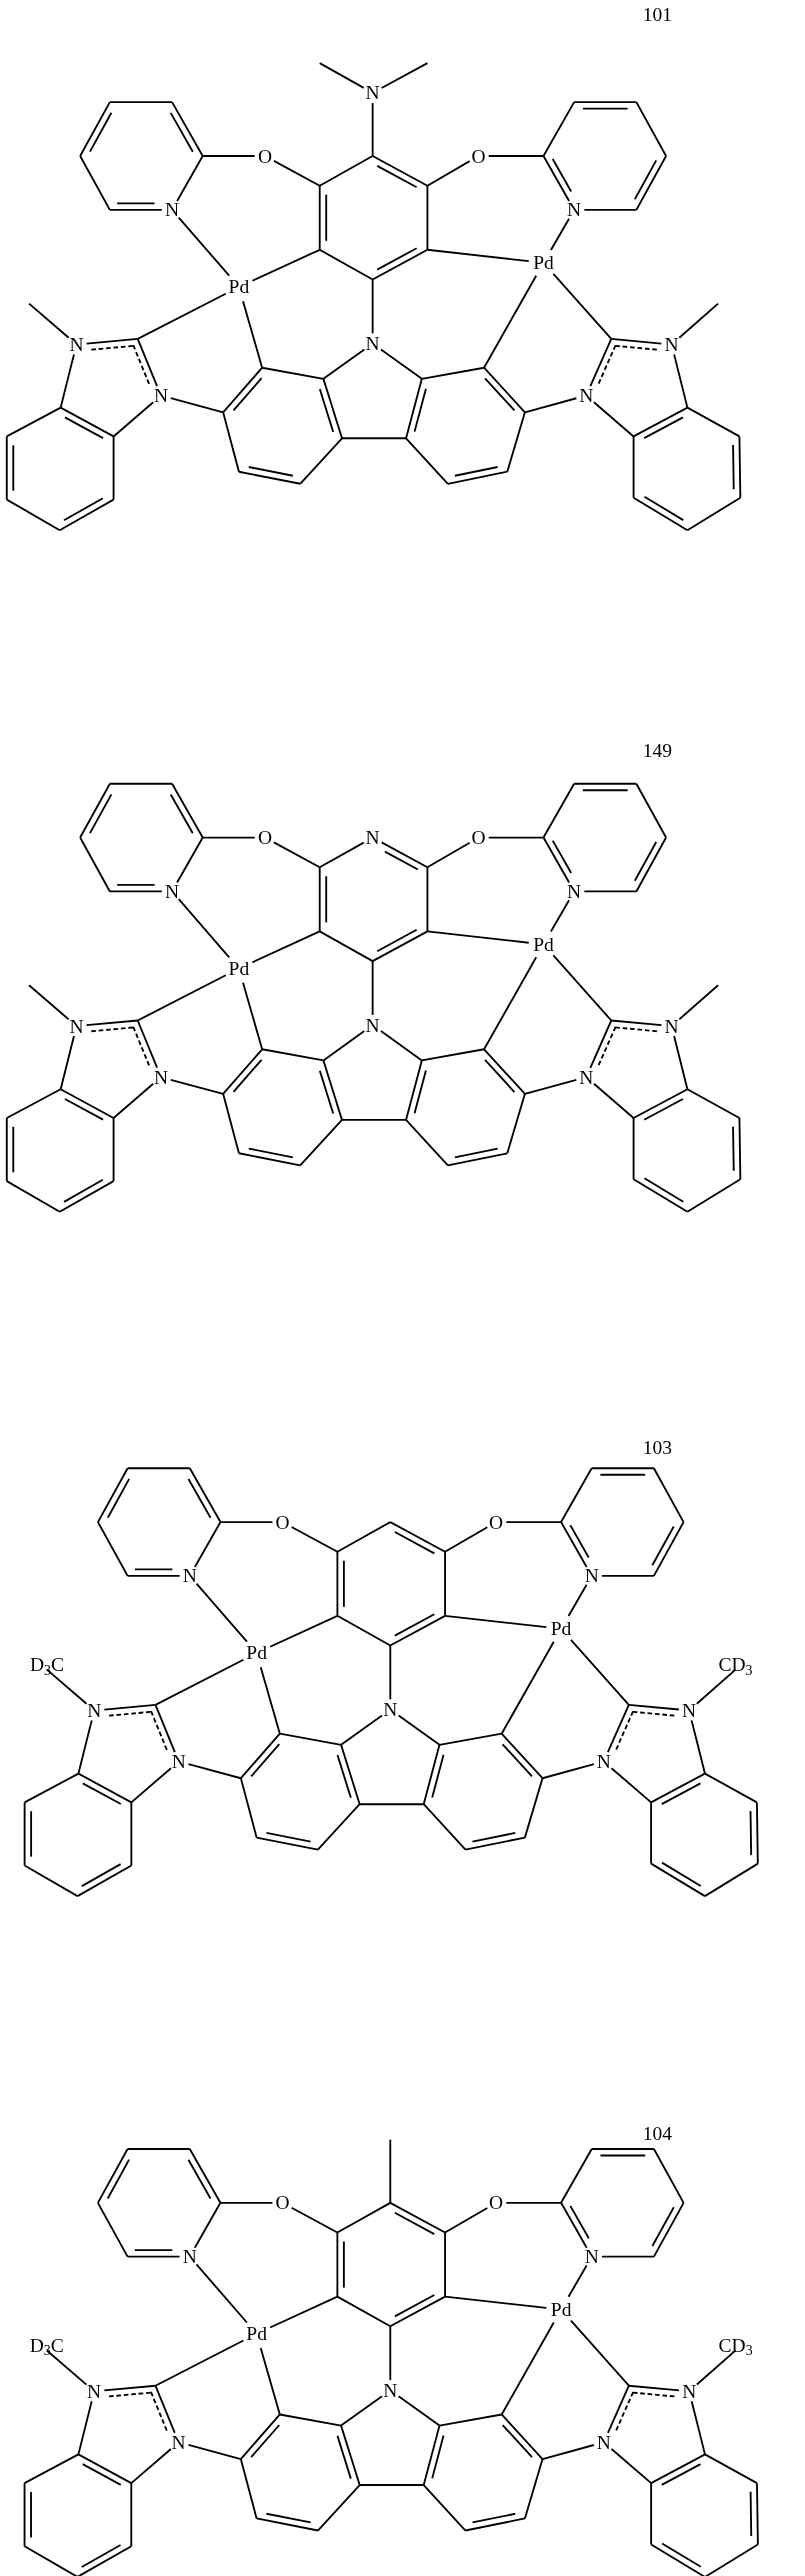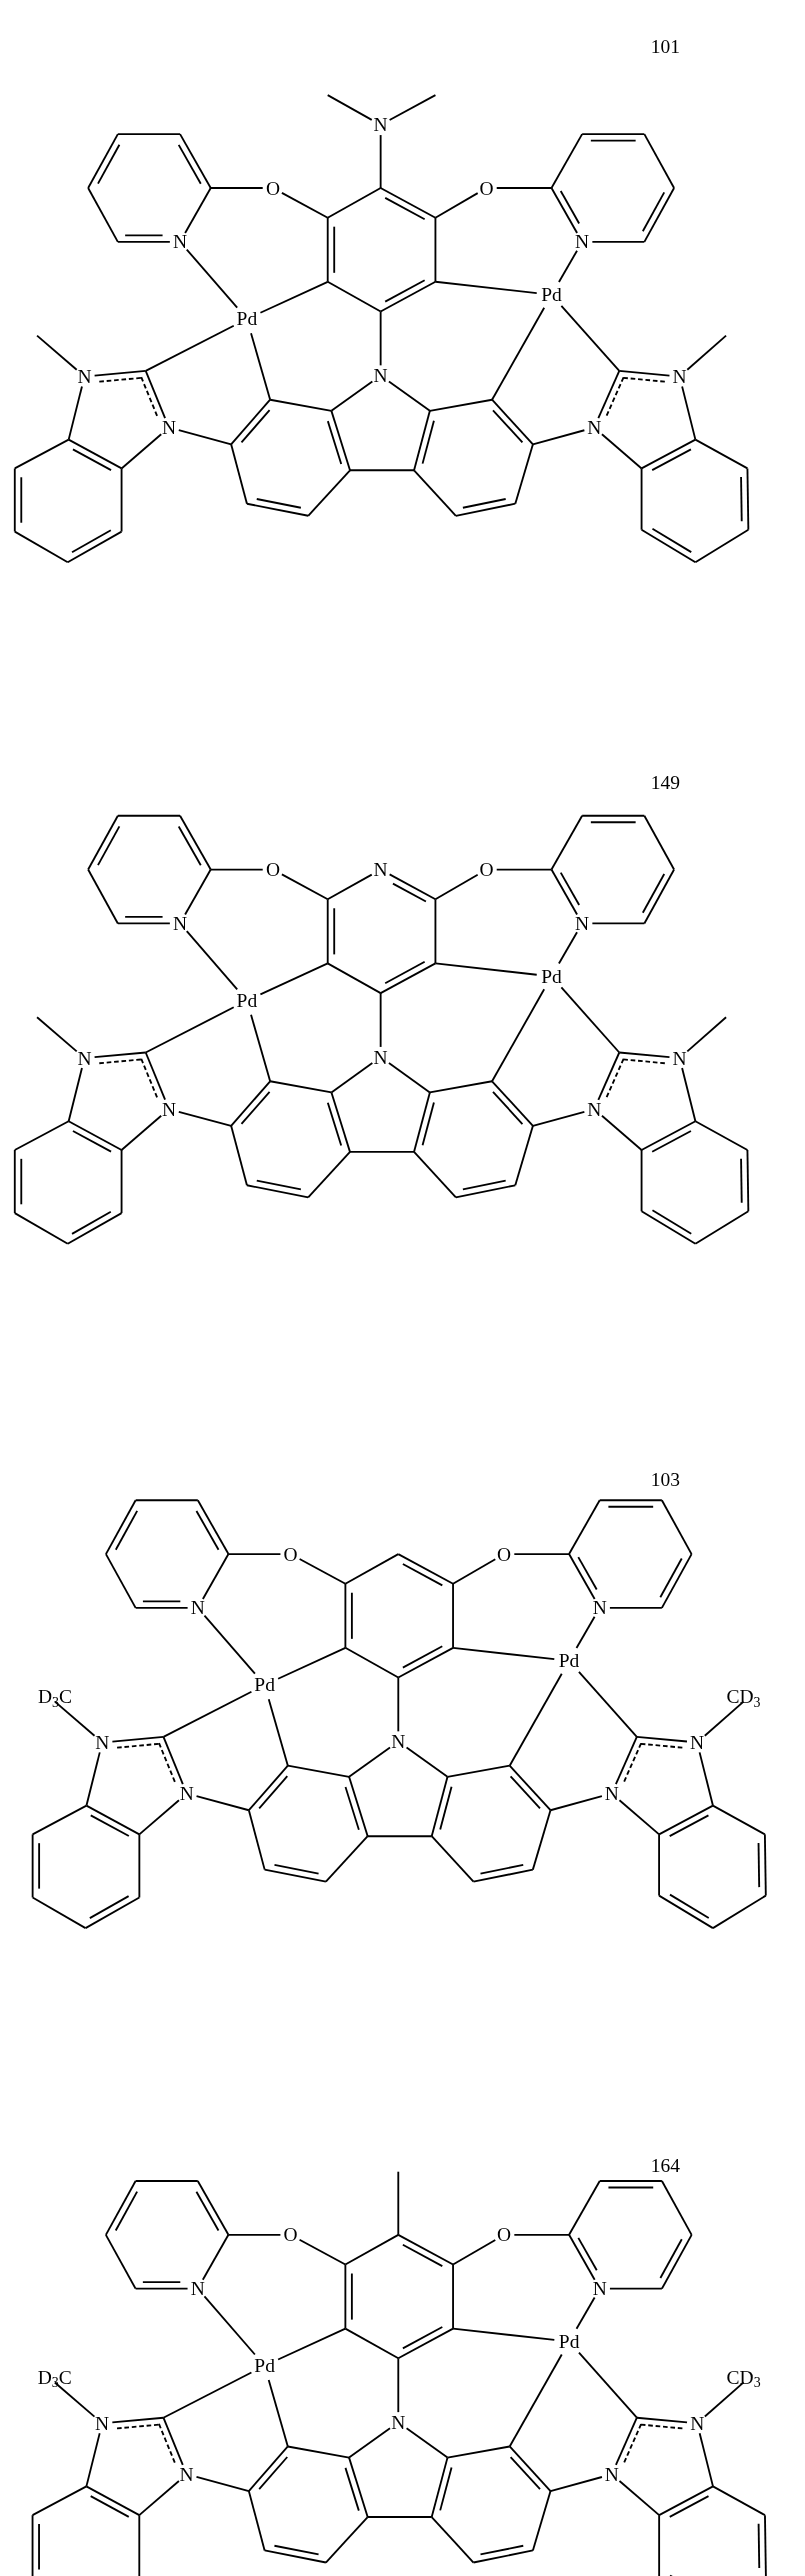--- a/index.html
+++ b/index.html
@@ -1,17 +1,17 @@
 <!DOCTYPE html>
 <html style="font-size:15px"><head>
 <meta charset="utf-8">
 <style>
   html, body { margin:0; padding:0; background:#ffffff; }
   body { width:806px; height:2576px; position:relative; overflow:hidden; font-family:"Liberation Serif","DejaVu Serif",serif; }
-  .compound { position:absolute; left:12px; width:670px;margin-top:32px; }
+  .compound { position:absolute; left:4px; width:670px; }
   .cnum { position:absolute; right:1.9px; font-size:19.5px; color:#000; font-family:"Liberation Serif","DejaVu Serif",serif; }
   svg { position:absolute; left:0; top:0; overflow:visible; }
   svg line { stroke:#000; stroke-width:2; stroke-linecap:butt; }
   svg line.dash { stroke-dasharray:5 3; }
   svg text { font-family:"Liberation Serif","DejaVu Serif",serif; font-size:21px; fill:#000; text-anchor:middle; dominant-baseline:central; }
 </style>
 </head>
 <body>
 
 <div class="compound" style="top:0px;height:650px;">
@@ -363,21 +363,21 @@
         <text x="188" y="1898">N</text>
         <text x="738" y="1843">N</text>
         <text x="646" y="1898">N</text>
         <text x="46" y="1793" text-anchor="end"><tspan>D</tspan><tspan class="sub" dy="6" font-size="15">3</tspan><tspan dy="-6">C</tspan></text>
         <text x="788" y="1793" text-anchor="start"><tspan>CD</tspan><tspan class="sub" dy="6" font-size="15">3</tspan></text>
       </g>
     </svg>
 </div>
 
 <div class="compound" style="top:0px;height:2576px;">
-  <span class="cnum" style="top:2123px;">164</span>
+  <span class="cnum" style="top:2123px;">104</span>
   <svg width="806" height="2576" viewBox="0 0 868 2775">
       <g>
         <line x1="416" y1="2373" x2="359" y2="2405"></line>
         <line x1="416" y1="2373" x2="475" y2="2405"></line>
         <line x1="420.9226587173548" y1="2383.633222989877" x2="463.4026587173548" y2="2406.673222989877" class=""></line>
         <line x1="475" y1="2405" x2="475" y2="2474"></line>
         <line x1="475" y1="2474" x2="416" y2="2506"></line>
         <line x1="463.4026587173548" y1="2472.326777010123" x2="420.9226587173548" y2="2495.366777010123" class=""></line>
         <line x1="416" y1="2506" x2="359" y2="2474"></line>
         <line x1="359" y1="2474" x2="359" y2="2405"></line>

